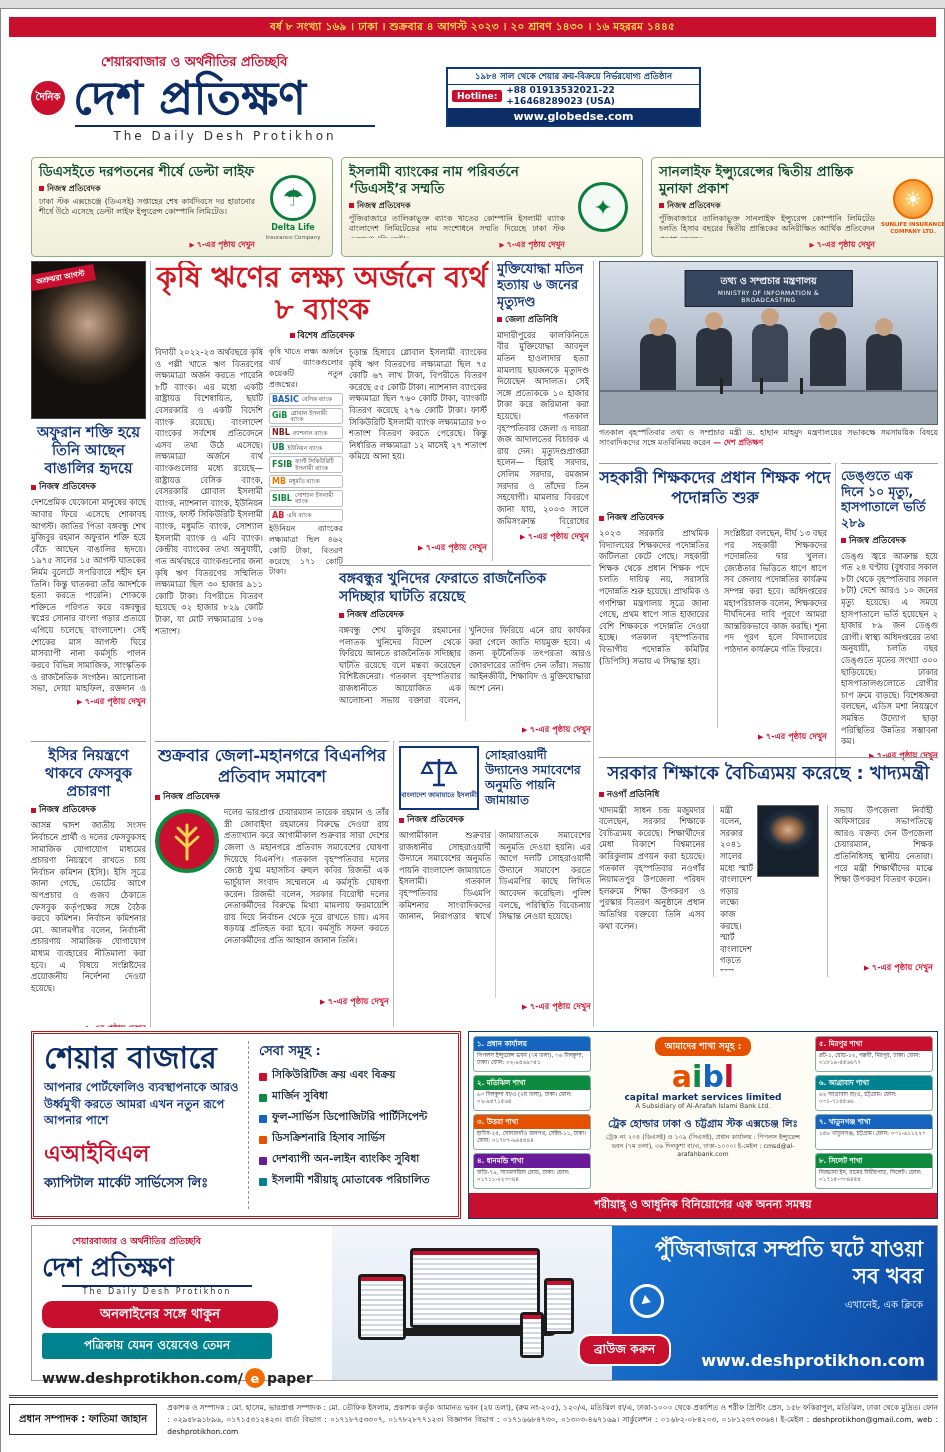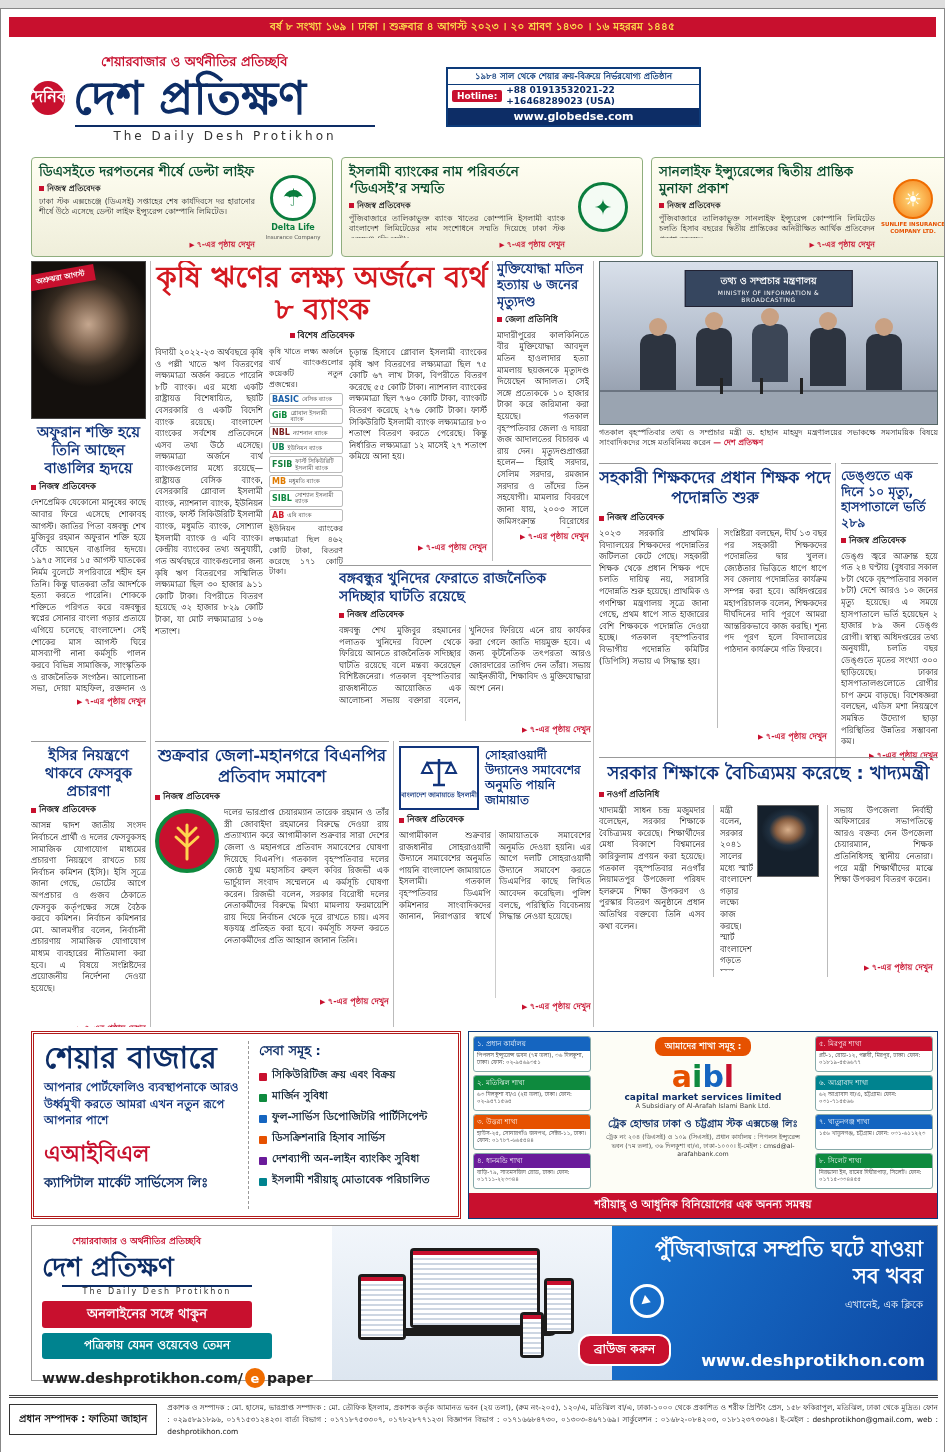--- a/index.html
+++ b/index.html
@@ -5,21 +5,21 @@
 *{margin:0;padding:0;box-sizing:border-box}
 body{background:#dedede;font-family:"DejaVu Sans","Liberation Sans",sans-serif}
 .page{position:relative;width:945px;height:1452px;margin:8px auto;background:#fff;border:1px solid #888;overflow:hidden}
 
 .topbar{position:absolute;left:8px;right:8px;top:8px;height:20px;background:#c8102e;color:#ffe14d;font-size:10.5px;font-weight:bold;display:flex;align-items:center;justify-content:center;letter-spacing:.2px}
 
 .masthead{position:absolute;left:30px;top:32px;width:877px;height:112px;display:flex;align-items:center;gap:10px}
 .brand{width:405px}
 .brand-tagline{color:#c8102e;font-size:13px;font-weight:bold;margin-left:70px}
 .brand-row{display:flex;align-items:center;gap:8px;margin-top:2px}
-.brand-badge{background:#c8102e;color:#fff;font-size:16px;font-weight:bold;width:34px;height:34px;border-radius:50%;display:flex;align-items:center;justify-content:center;flex:0 0 auto}
+.brand-badge{background:#c8102e;color:#fff;font-size:10px;font-weight:bold;width:34px;height:34px;border-radius:50%;display:flex;align-items:center;justify-content:center;flex:0 0 auto}
 .brand-title{font-size:46px;font-weight:bold;color:#0d2d66;line-height:1}
 .brand-sub{font-size:12px;color:#333;letter-spacing:3px;border-top:2.5px solid #0d2d66;margin:4px 0 0 44px;padding-top:2px;width:300px;text-align:center}
 .agro{width:170px;display:flex;flex-direction:column;align-items:center;justify-content:center}
 .agro-circle{width:58px;height:58px;border-radius:50%;border:2px solid #2e7d32;display:flex;align-items:center;justify-content:center;background:#fff}
 .agro-text{font-size:15px;font-weight:bold;margin-top:3px}
 .agro-g{color:#2e7d32}.agro-o{color:#e65100}
 .globe{width:255px;border:2px solid #0d3b7a;background:#fff}
 .globe-top{font-size:8.5px;color:#0d3b7a;font-weight:bold;text-align:center;padding:2px 4px;border-bottom:1px solid #0d3b7a;line-height:1.3}
 .globe-mid{display:flex;align-items:center;justify-content:center;gap:6px;padding:3px 4px}
 .globe-name{font-size:27px;font-weight:bold;color:#0d2d66;letter-spacing:1px;line-height:1}
@@ -94,38 +94,38 @@
 .al-brand1{font-size:22px;font-weight:bold;color:#c8102e;margin-top:7px}
 .al-brand2{font-size:13px;font-weight:bold;color:#0d2d66}
 .al-2{flex:1}
 .svc-title{font-size:13px;font-weight:bold;color:#0d2d66;margin-bottom:5px}
 .svc{display:flex;align-items:center;gap:5px;font-size:10.5px;color:#123;margin:4px 0;font-weight:bold}
 .svc-b{width:8px;height:8px;flex:0 0 auto;margin-top:2px;border-radius:1px}
 .ad-right{flex:1;border:1.5px solid #0d3b7a;display:flex;flex-direction:column;background:#fdfdf6}
 .ar-grid{flex:1;display:flex;gap:4px;padding:4px}
 .ar-col{width:118px;display:flex;flex-direction:column;gap:3px}
 .branch{border:1px solid #8aa;border-radius:3px;overflow:hidden;background:#fff;flex:1}
-.branch-h{color:#fff;font-size:7px;font-weight:normal;padding:1px 3px}
+.branch-h{color:#fff;font-size:7px;font-weight:bold;padding:1px 3px}
 .branch-l{font-size:5.6px;color:#333;padding:1px 3px;line-height:1.25}
 .ar-center{flex:1;display:flex;flex-direction:column;align-items:center;text-align:center}
 .ar-header{background:#e65100;color:#fff;font-size:9px;font-weight:bold;padding:2px 10px;border-radius:8px;margin-top:1px}
 .aibl-word{font-size:30px;font-weight:bold;line-height:1;margin-top:6px}
 .aibl-word .c1{color:#e65100}.aibl-word .c2{color:#0e8a3e}.aibl-word .c3{color:#1565c0}.aibl-word .c4{color:#c8102e}
 .aibl-sub1{font-size:9px;font-weight:bold;color:#0d2d66}
 .aibl-sub2{font-size:6.5px;color:#444}
 .trek-title{font-size:10px;font-weight:bold;color:#0d2d66;margin-top:6px}
 .trek-line{font-size:6.3px;color:#333;line-height:1.35;padding:0 6px}
 .ar-redbar{background:#c8102e;color:#fff;font-size:11px;font-weight:bold;text-align:center;padding:3px}
 
 .epaper{position:absolute;left:30px;top:1216px;width:907px;height:156px;border:1px solid #999;display:flex;background:#fff}
 .ep-left{width:300px;padding:8px 10px;display:flex;flex-direction:column;gap:5px}
 .ep-tag{color:#c8102e;font-size:9px;font-weight:bold;margin-left:30px}
 .ep-title{color:#0d2d66;font-size:26px;font-weight:bold;line-height:1}
 .ep-sub{font-size:8px;color:#333;letter-spacing:2px;border-top:2px solid #0d2d66;width:190px;margin-left:20px;text-align:center}
-.ep-pill1{background:#c8102e;color:#fff;font-size:13px;font-weight:bold;text-align:center;padding:3px;border-radius:3px;width:210px}
+.ep-pill1{background:#c8102e;color:#fff;font-size:13px;font-weight:bold;text-align:center;padding:3px;border-radius:10px;width:236px}
 .ep-pill2{background:#00838f;color:#fff;font-size:12px;font-weight:bold;text-align:center;padding:3px;border-radius:3px;width:230px}
 .ep-url{font-size:14px;font-weight:bold;color:#222;display:flex;align-items:center;gap:2px;margin-top:4px}
 .ep-e{width:20px;height:20px;border-radius:50%;background:#ef6c00;color:#fff;display:flex;align-items:center;justify-content:center;font-size:13px;font-weight:bold}
 .ep-mid{width:280px;position:relative;background:linear-gradient(#f2f6fb,#dde6f0)}
 .dev{position:absolute;background:#1c1c1c;border-radius:4px}
 .dev-screen{position:absolute;inset:3px;background:repeating-linear-gradient(#fff 0 3px,#cdd6e2 3px 5px);border-top:4px solid #c8102e}
 .ep-right{flex:1;background:linear-gradient(120deg,#1976d2,#0d47a1);color:#fff;position:relative;padding:10px 14px}
 .ep-r1{font-size:21px;font-weight:bold;line-height:1.3;text-align:right}
 .ep-rsmall{font-size:10px;margin-top:6px;text-align:right}
 .ep-hand{position:absolute;left:18px;top:58px;width:34px;height:34px;border:3px solid #fff;border-radius:50%}

